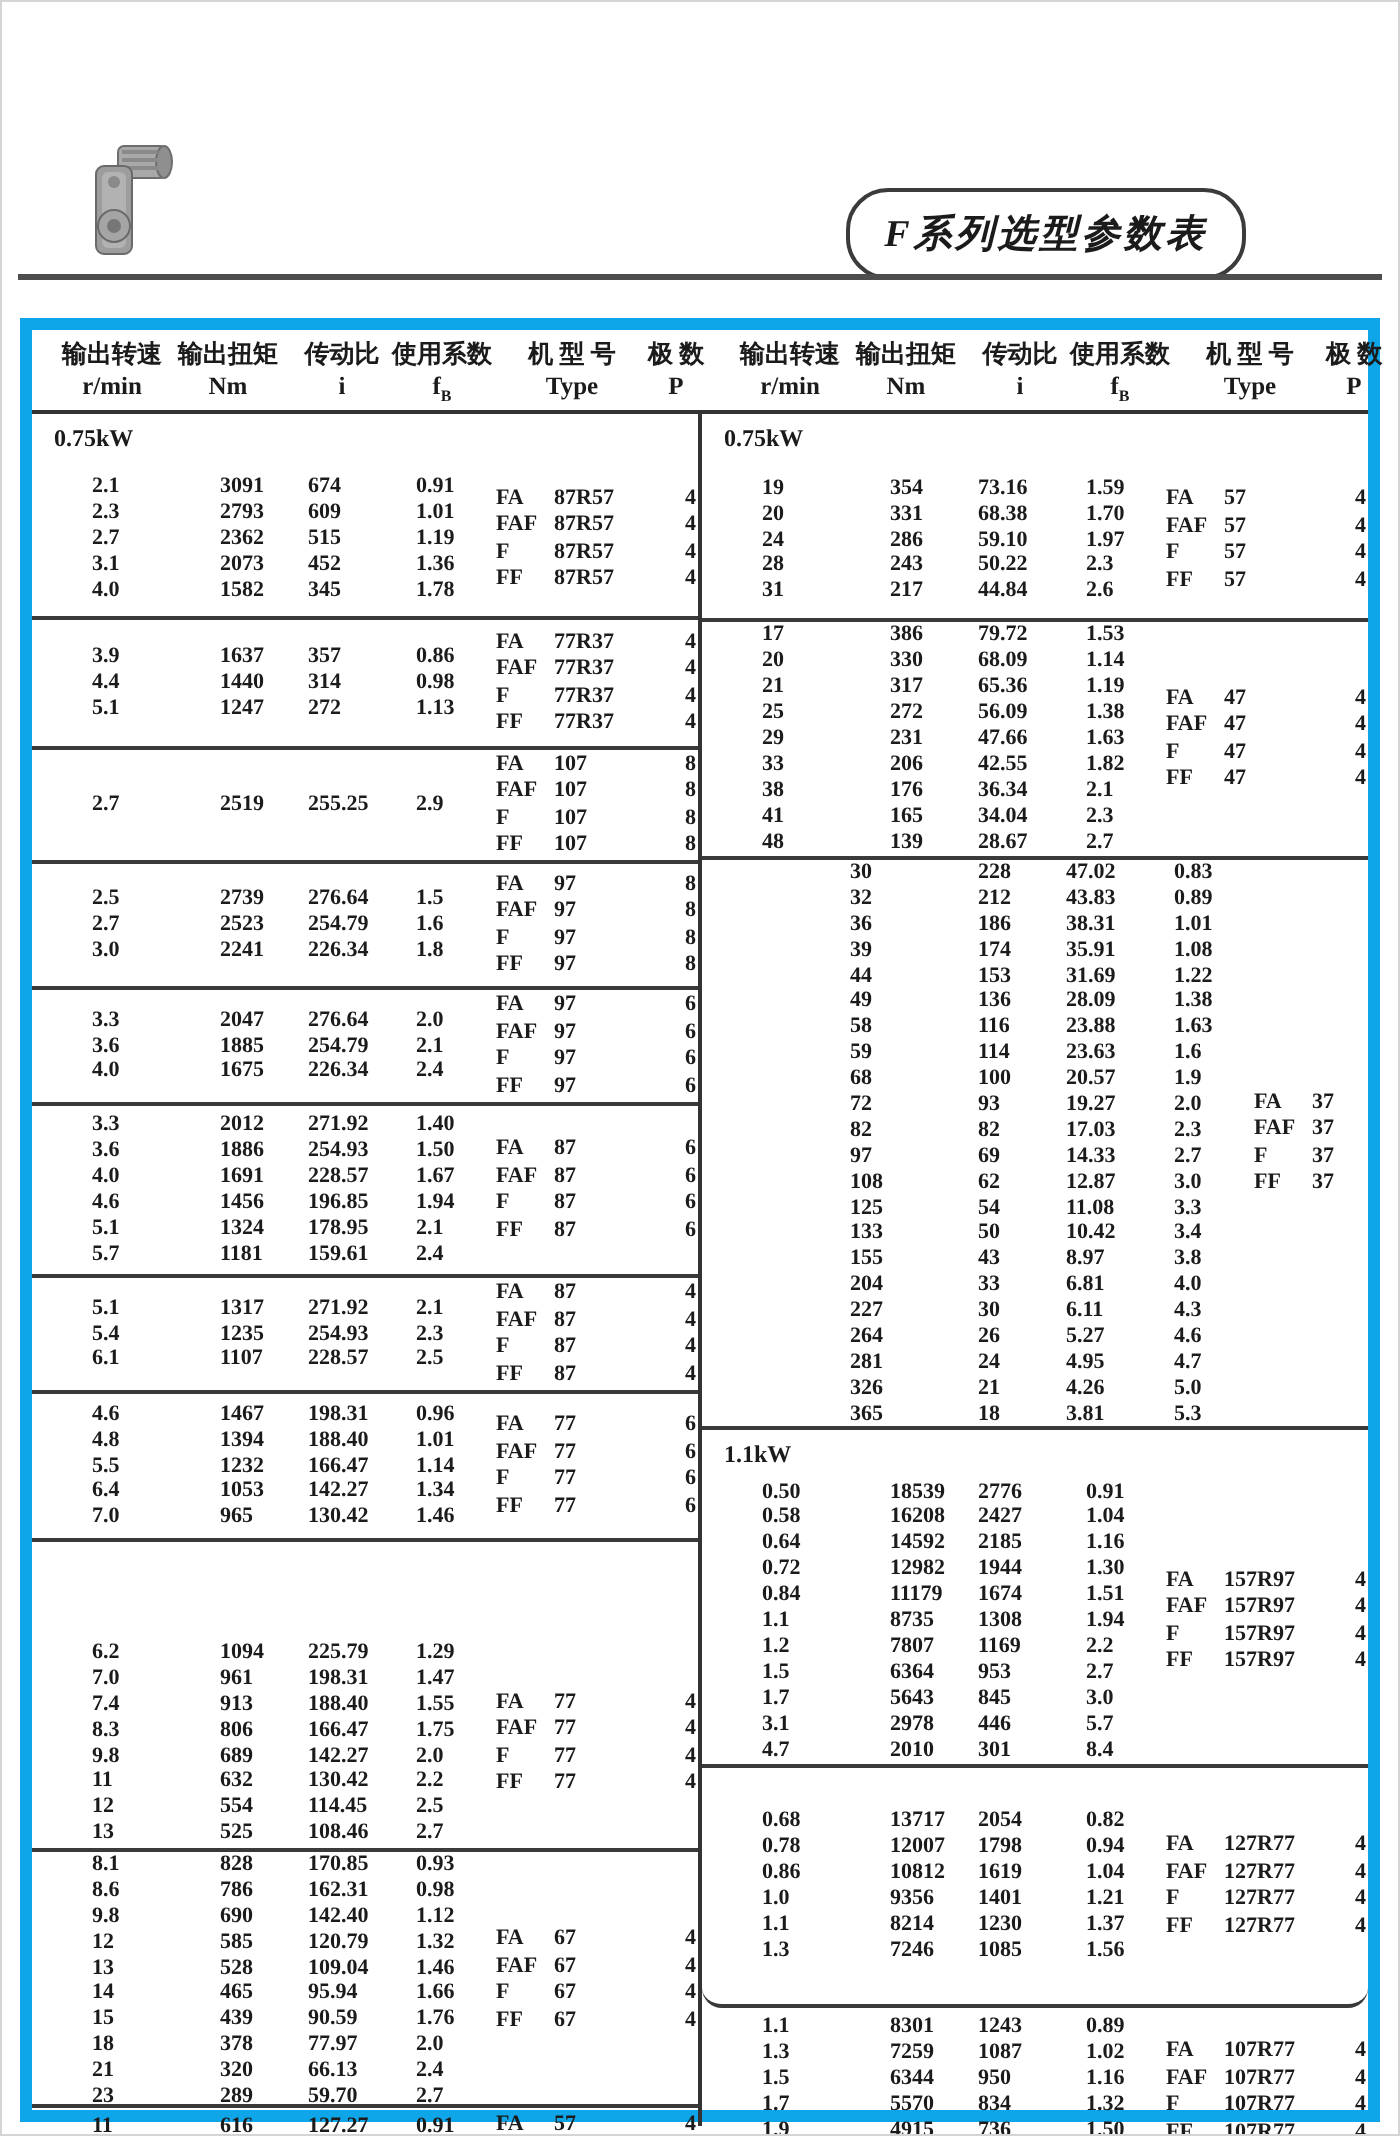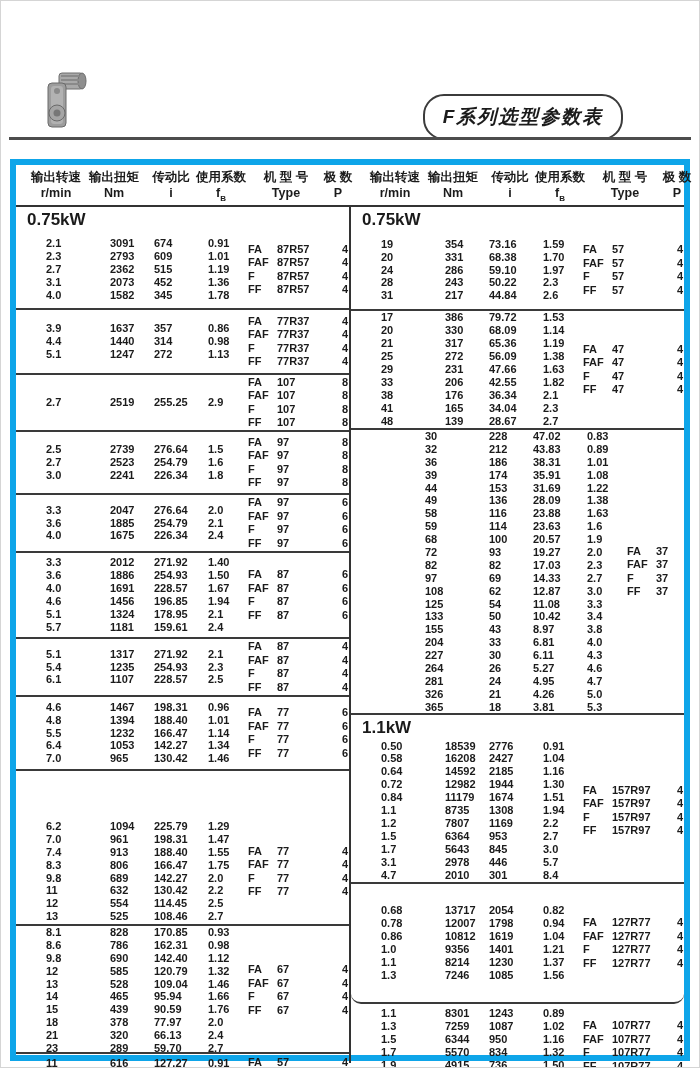--- a/index.html
+++ b/index.html
@@ -1,17 +1,17 @@
 <!DOCTYPE html>
 <html><head>
 <meta charset="utf-8">
 <style>
   html,body{margin:0;padding:0;background:#fff;}
   .page{position:relative;width:698px;height:1066px;background:#fff;border:1px solid #d5d5d5;
-        font-family:Liberation Sans, sans-serif;color:#1b1b1b;overflow:hidden;}
+        font-family:Liberation Serif, serif;color:#1b1b1b;overflow:hidden;}
 
   
   .photo{position:absolute;left:42px;top:68px;width:44px;height:62px;}
 
   
   .title-pill{position:absolute;left:422px;top:93px;width:196px;height:42px;
       border:2px solid #3b3b3b;border-radius:21px;display:flex;align-items:center;justify-content:center;
       font-style:italic;font-weight:bold;font-size:19px;letter-spacing:2px;background:#fff;}
 
   
@@ -28,21 +28,21 @@
   .hhalf.rgt{left:339px;}
   .hcol{position:absolute;top:4px;transform:translateX(-50%);text-align:center;
         font-weight:bold;font-size:12.5px;line-height:16px;white-space:nowrap;}
   .hcol .unit{font-size:12.5px;}
   .hcol sub{font-size:8px;}
 
   
   .sec{position:relative;box-sizing:border-box;border-bottom:2px solid #3a3a3a;overflow:hidden;
        display:flex;flex-direction:column;}
   .sec.last{border-bottom:none;}
-  .kw{font-weight:bold;font-size:17px;padding:3px 0 0 11px;height:21px;line-height:19px;}
+  .kw{font-weight:bold;font-size:12px;padding:3px 0 0 11px;height:21px;line-height:19px;}
   .sec-body{flex:1;position:relative;display:flex;align-items:center;}
   .num-rows{width:232px;}
   .nrow{display:grid;grid-template-columns:64px 44px 54px auto;padding-left:30px;height:12.9px;
         font-weight:bold;font-size:11px;line-height:12.9px;white-space:nowrap;}
   .types{position:absolute;left:232px;top:50%;transform:translateY(-50%);width:102px;}
   .trow{display:flex;height:13.5px;font-weight:bold;font-size:11px;line-height:13.5px;white-space:nowrap;}
   .tprefix{width:29px;}
   .tsize{flex:1;}
   .tpoles{width:12px;text-align:right;padding-right:2px;}
 </style>

